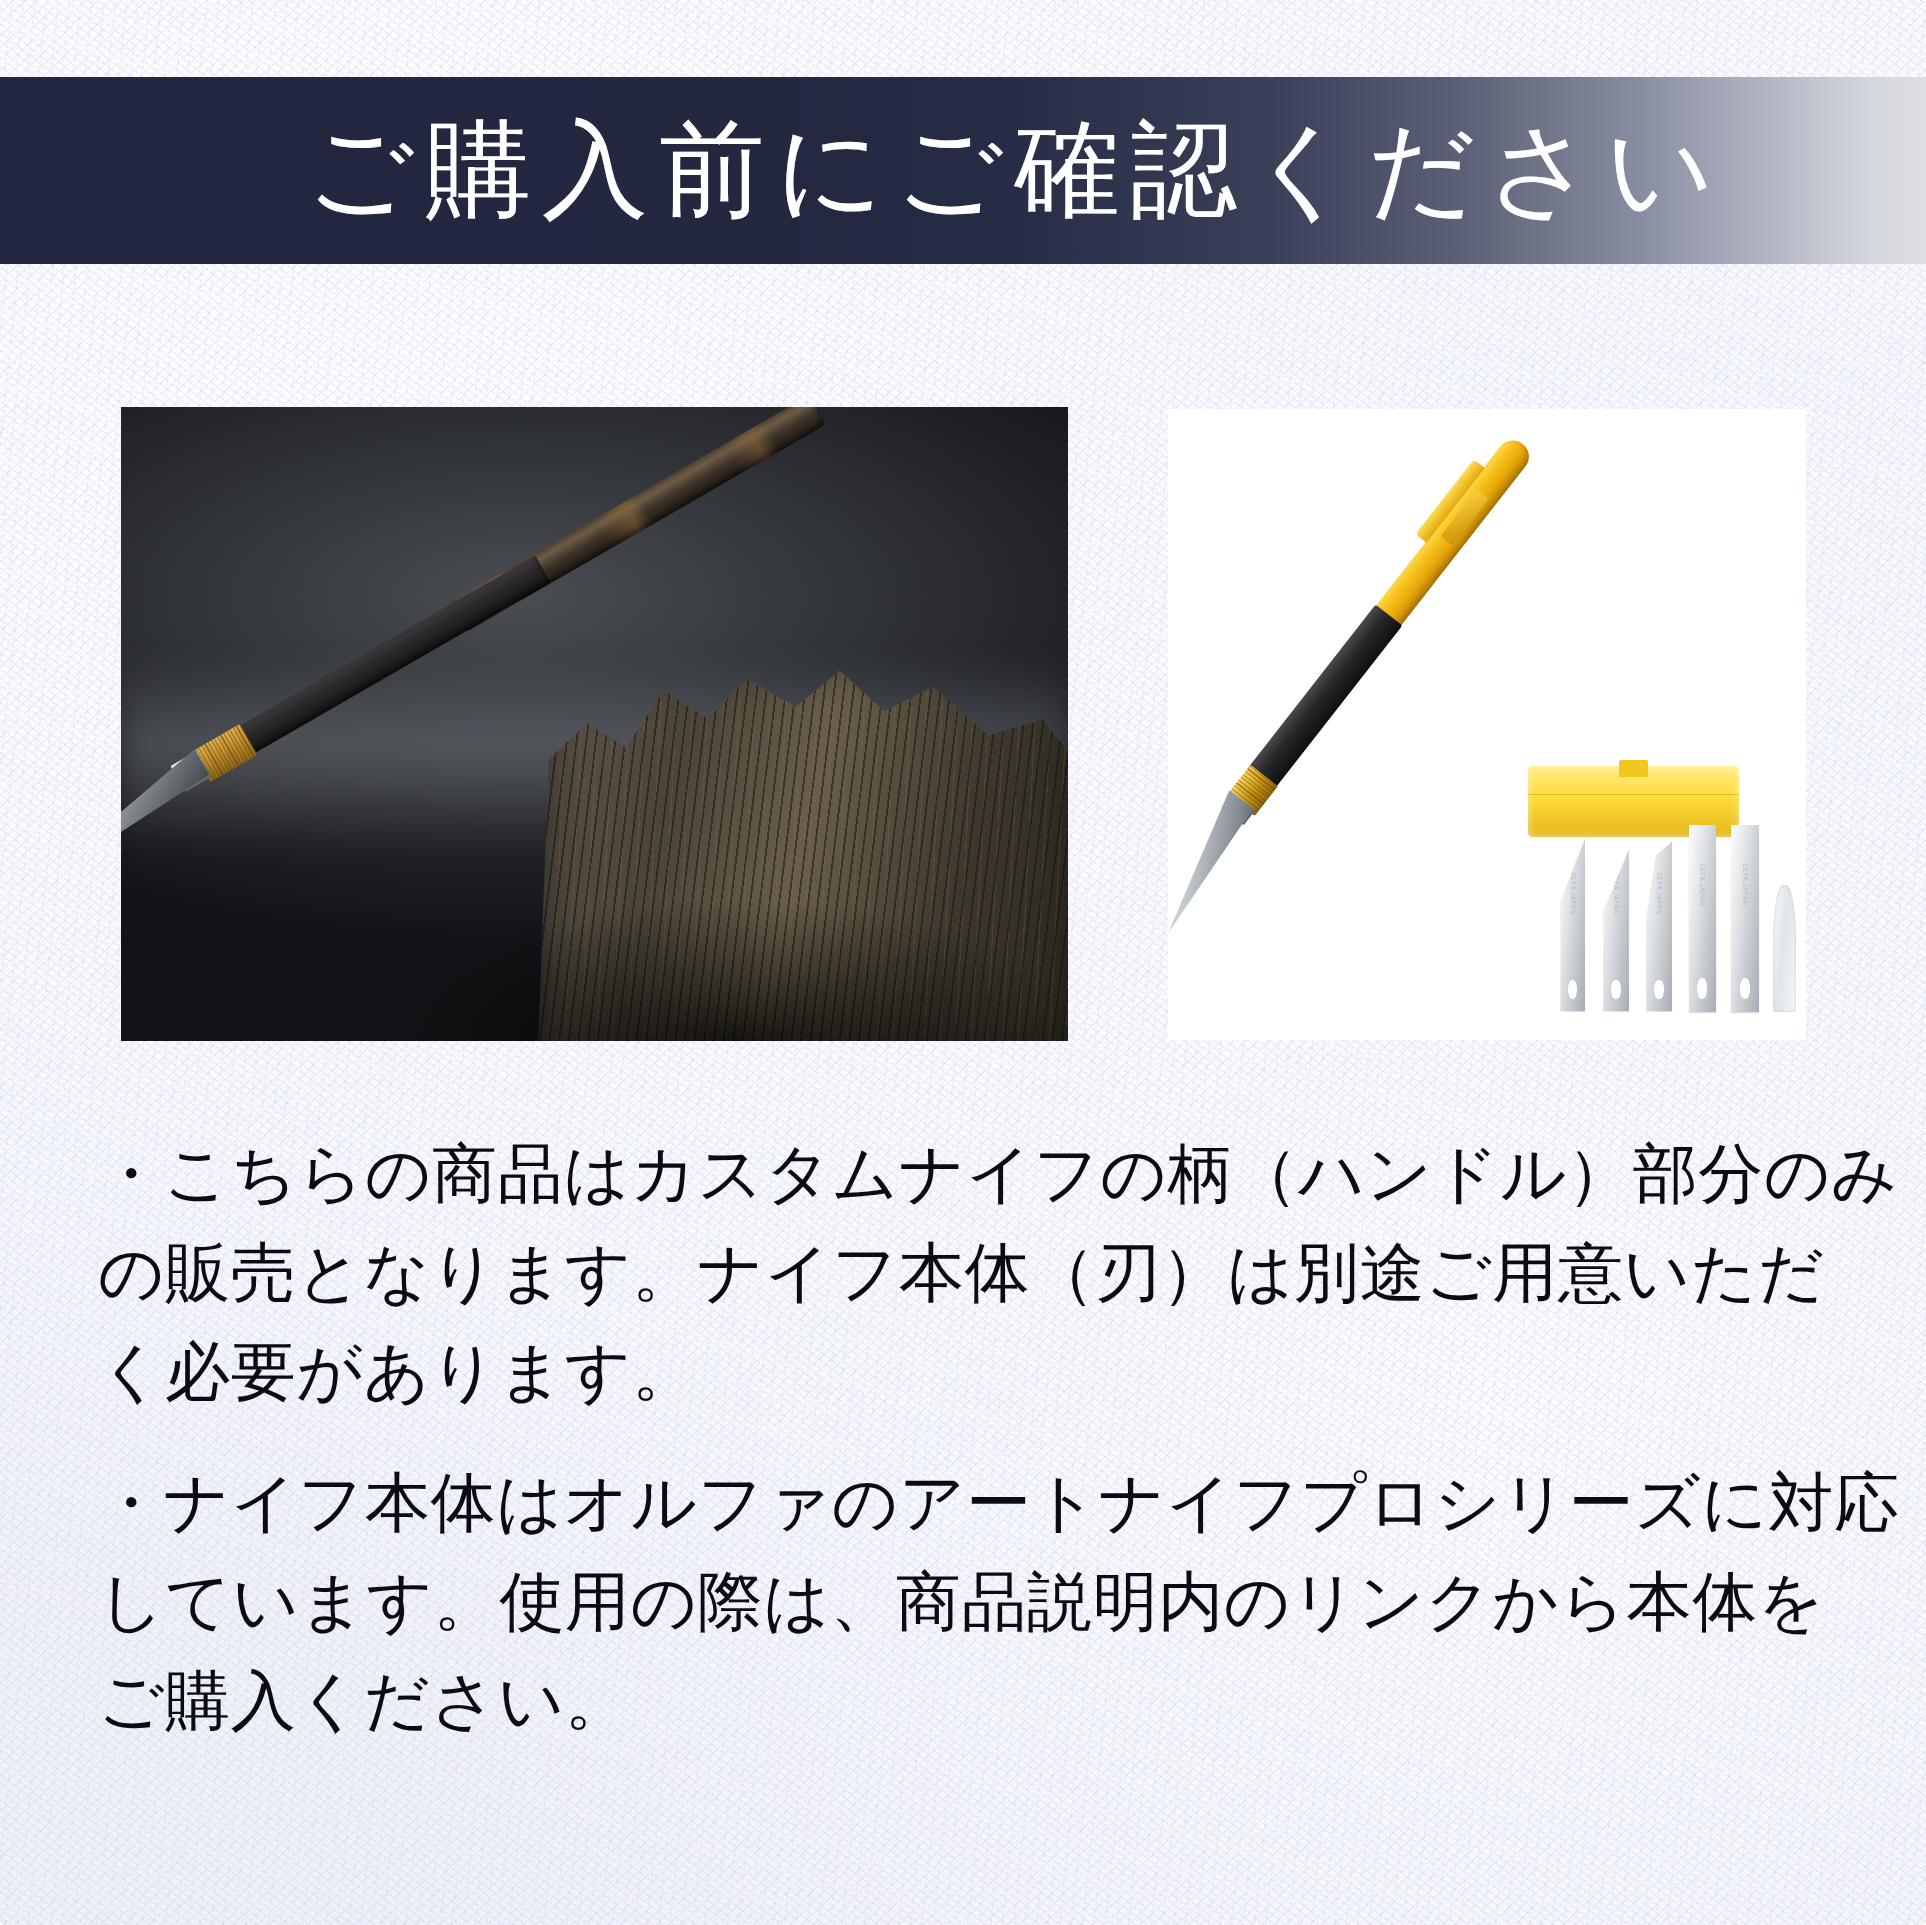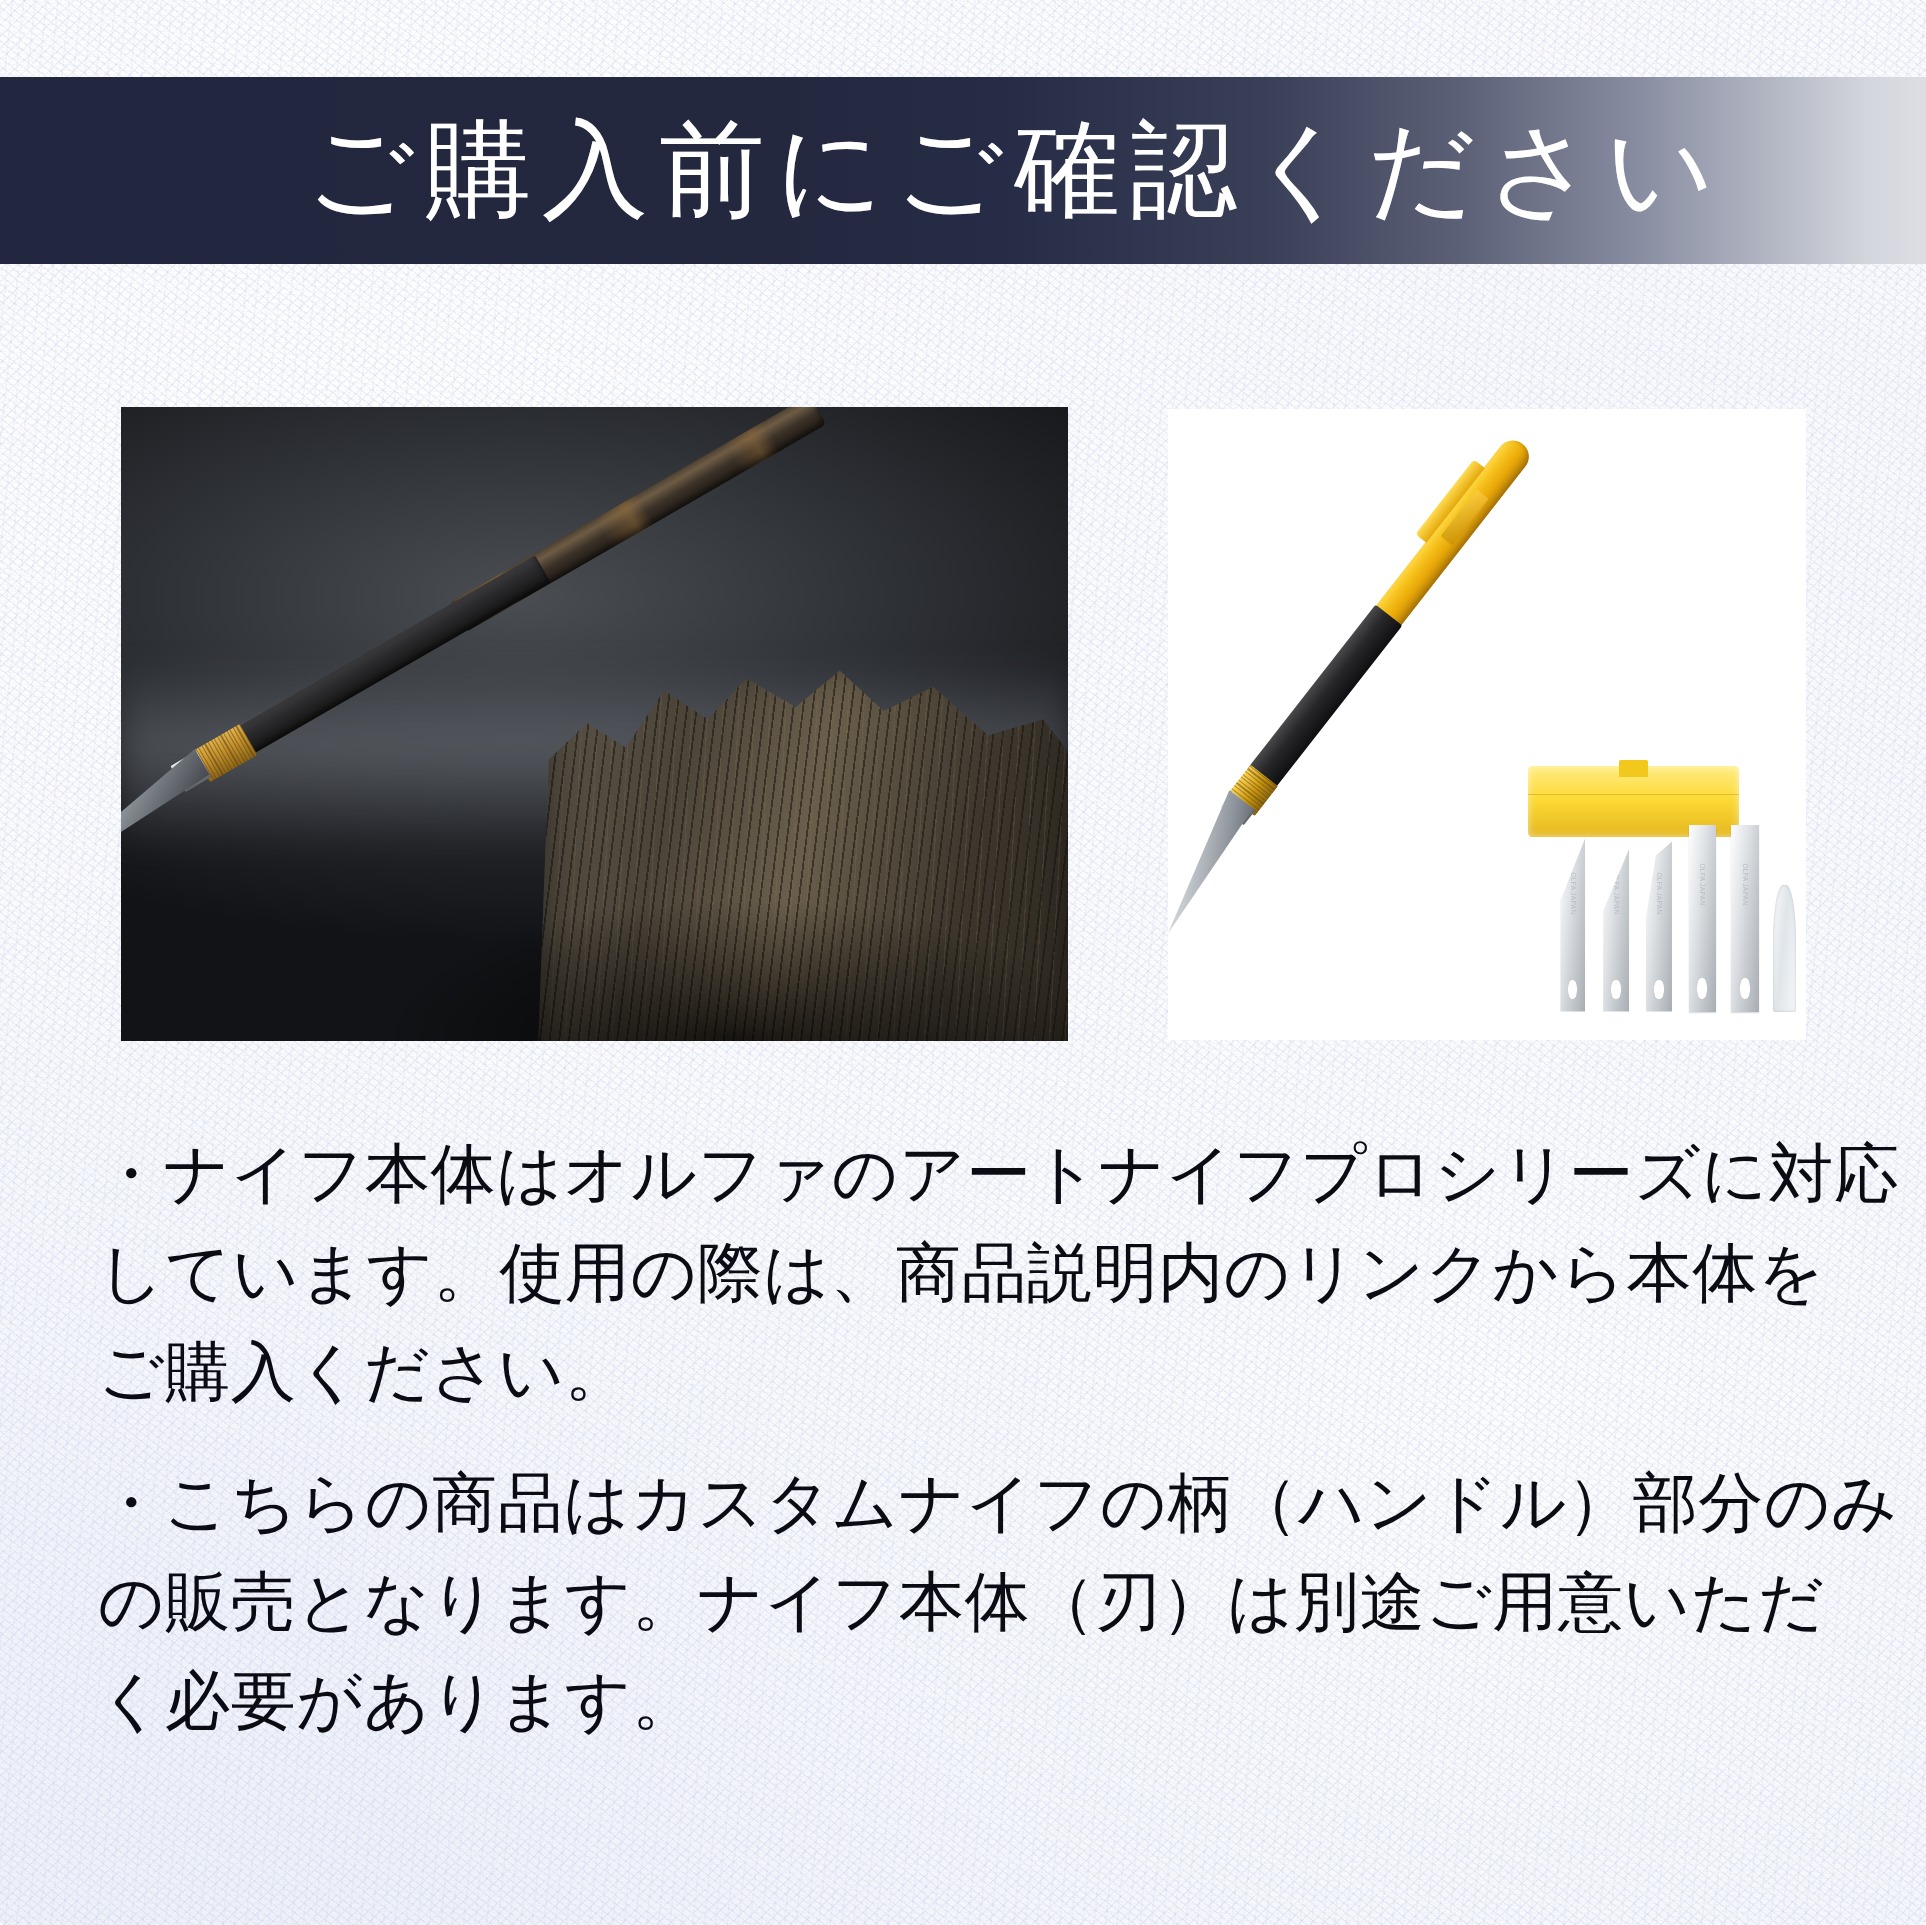--- a/index.html
+++ b/index.html
@@ -328,25 +328,25 @@
     </div>
 
   </div>
 
   <div id="header-banner">
     <div id="header-title">ご購入前にご確認ください</div>
   </div>
 
   <div id="body-text">
     <div class="para">
+      <span class="tline">・こちらの商品はカスタムナイフの柄（ハンドル）部分のみ</span>
+      <span class="tline">の販売となります。ナイフ本体（刃）は別途ご用意いただ</span>
+      <span class="tline">く必要があります。</span>
+    </div>
+    <div class="para">
       <span class="tline">・ナイフ本体はオルファのアートナイフプロシリーズに対応</span>
       <span class="tline">しています。使用の際は、商品説明内のリンクから本体を</span>
       <span class="tline">ご購入ください。</span>
     </div>
-    <div class="para">
-      <span class="tline">・こちらの商品はカスタムナイフの柄（ハンドル）部分のみ</span>
-      <span class="tline">の販売となります。ナイフ本体（刃）は別途ご用意いただ</span>
-      <span class="tline">く必要があります。</span>
-    </div>
   </div>
 
 </div>
 
 
 </body></html>

